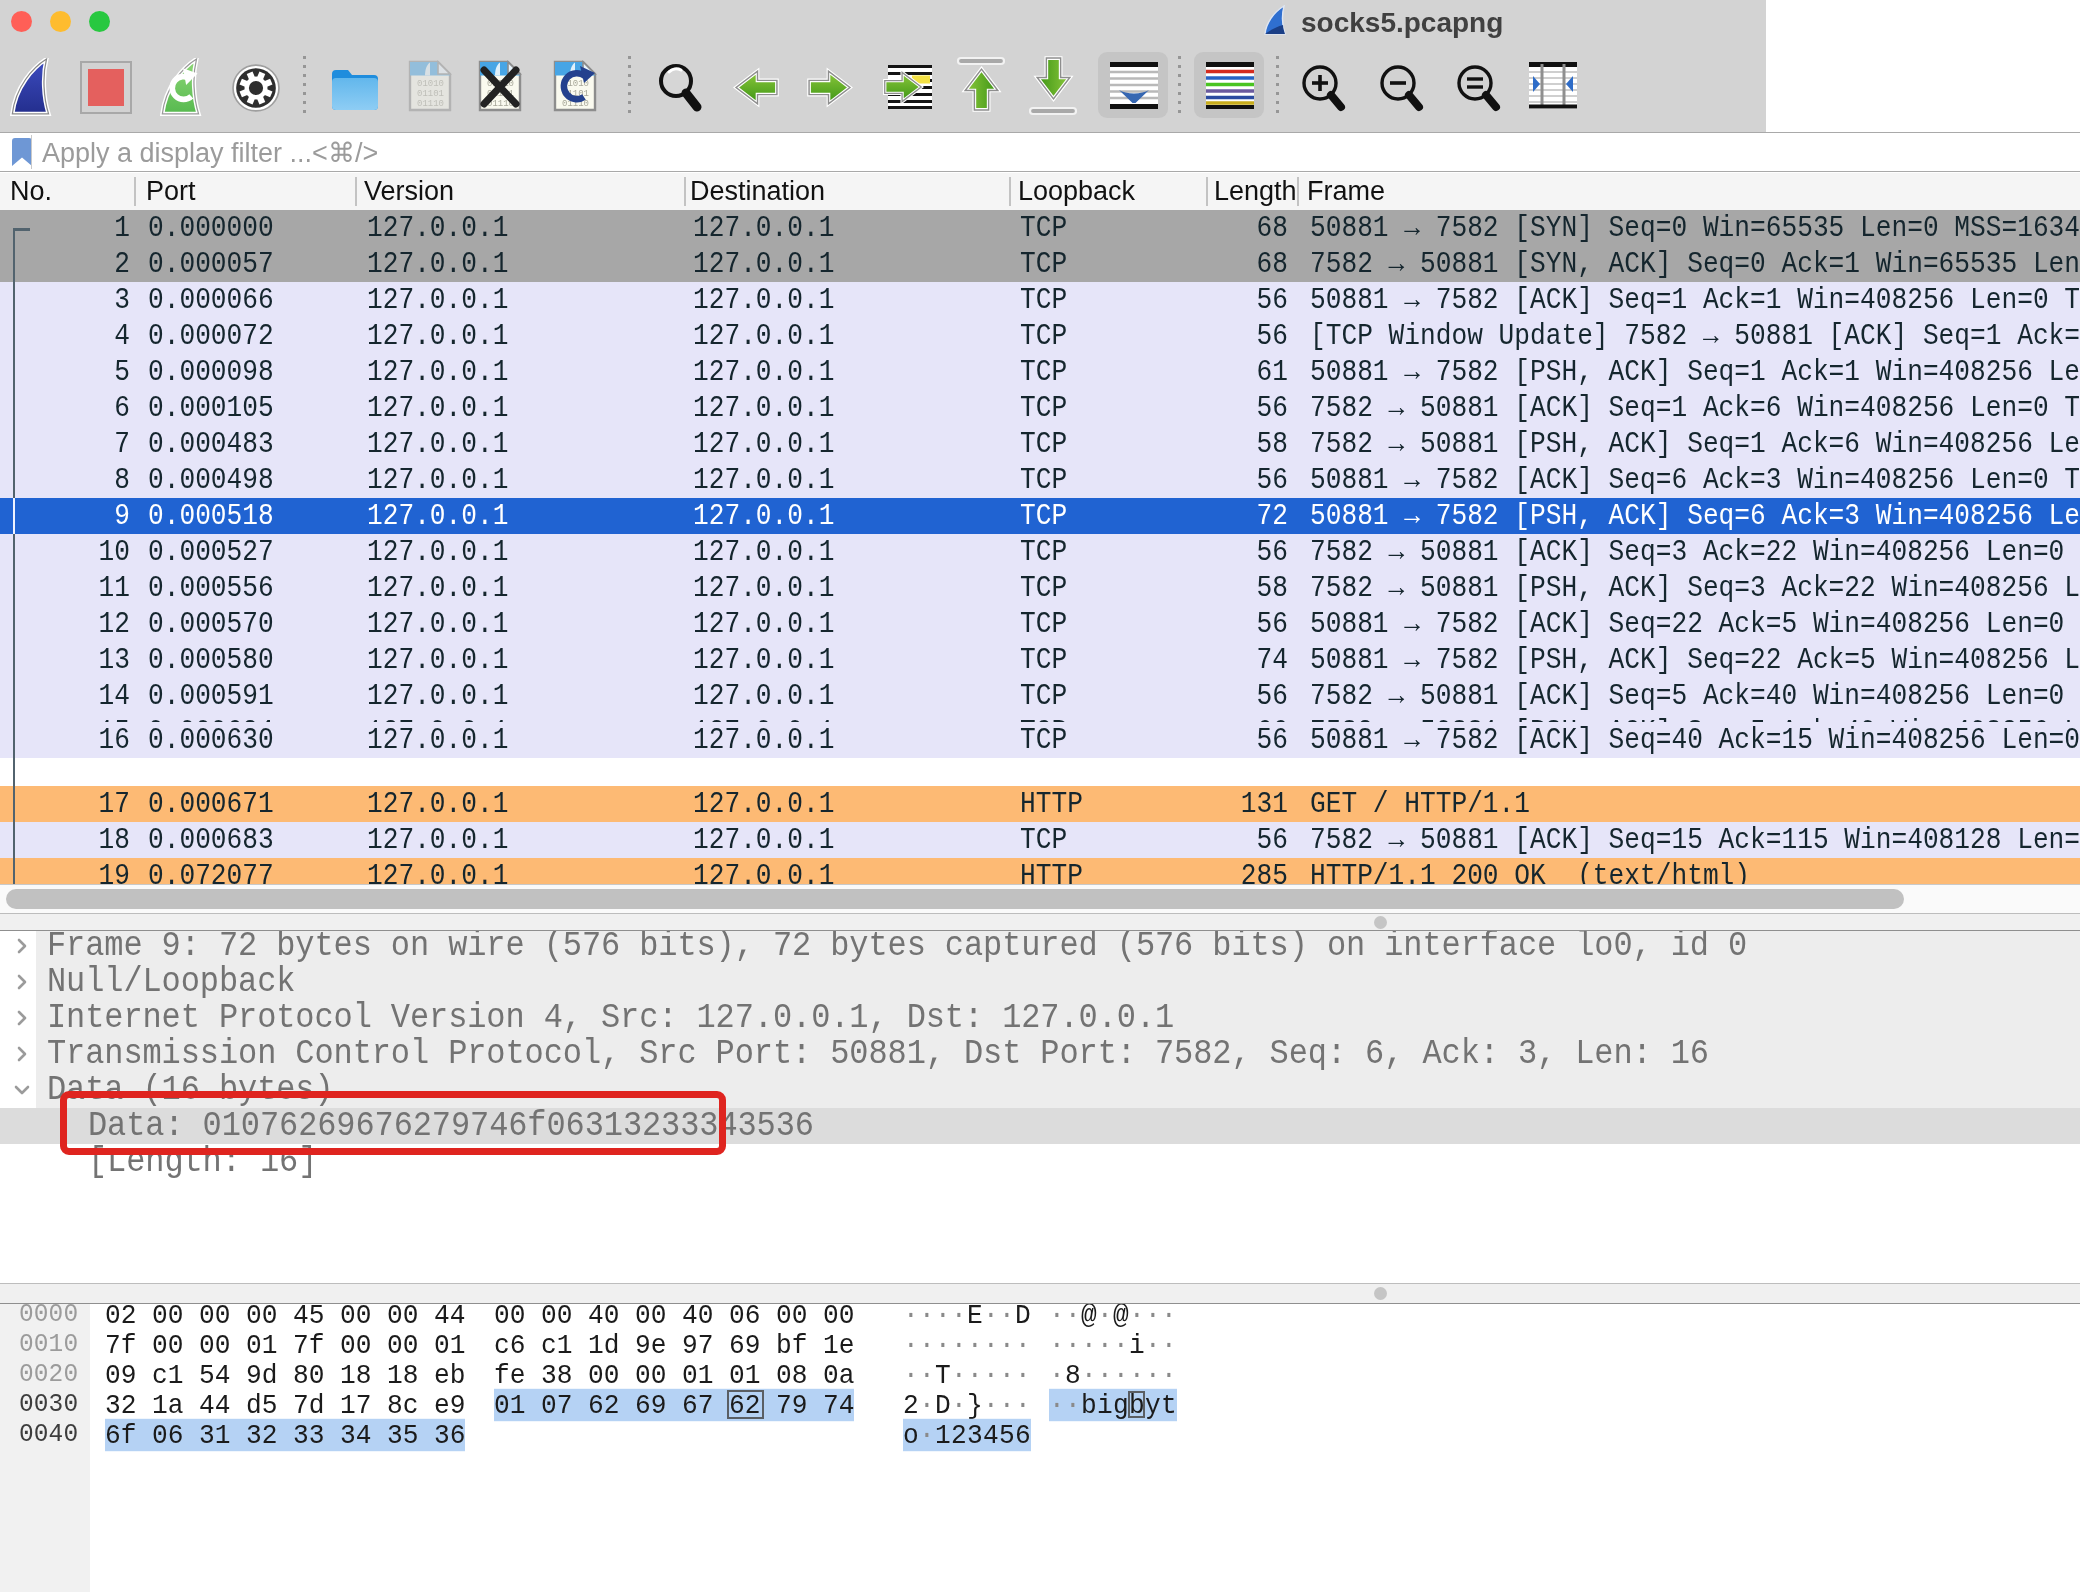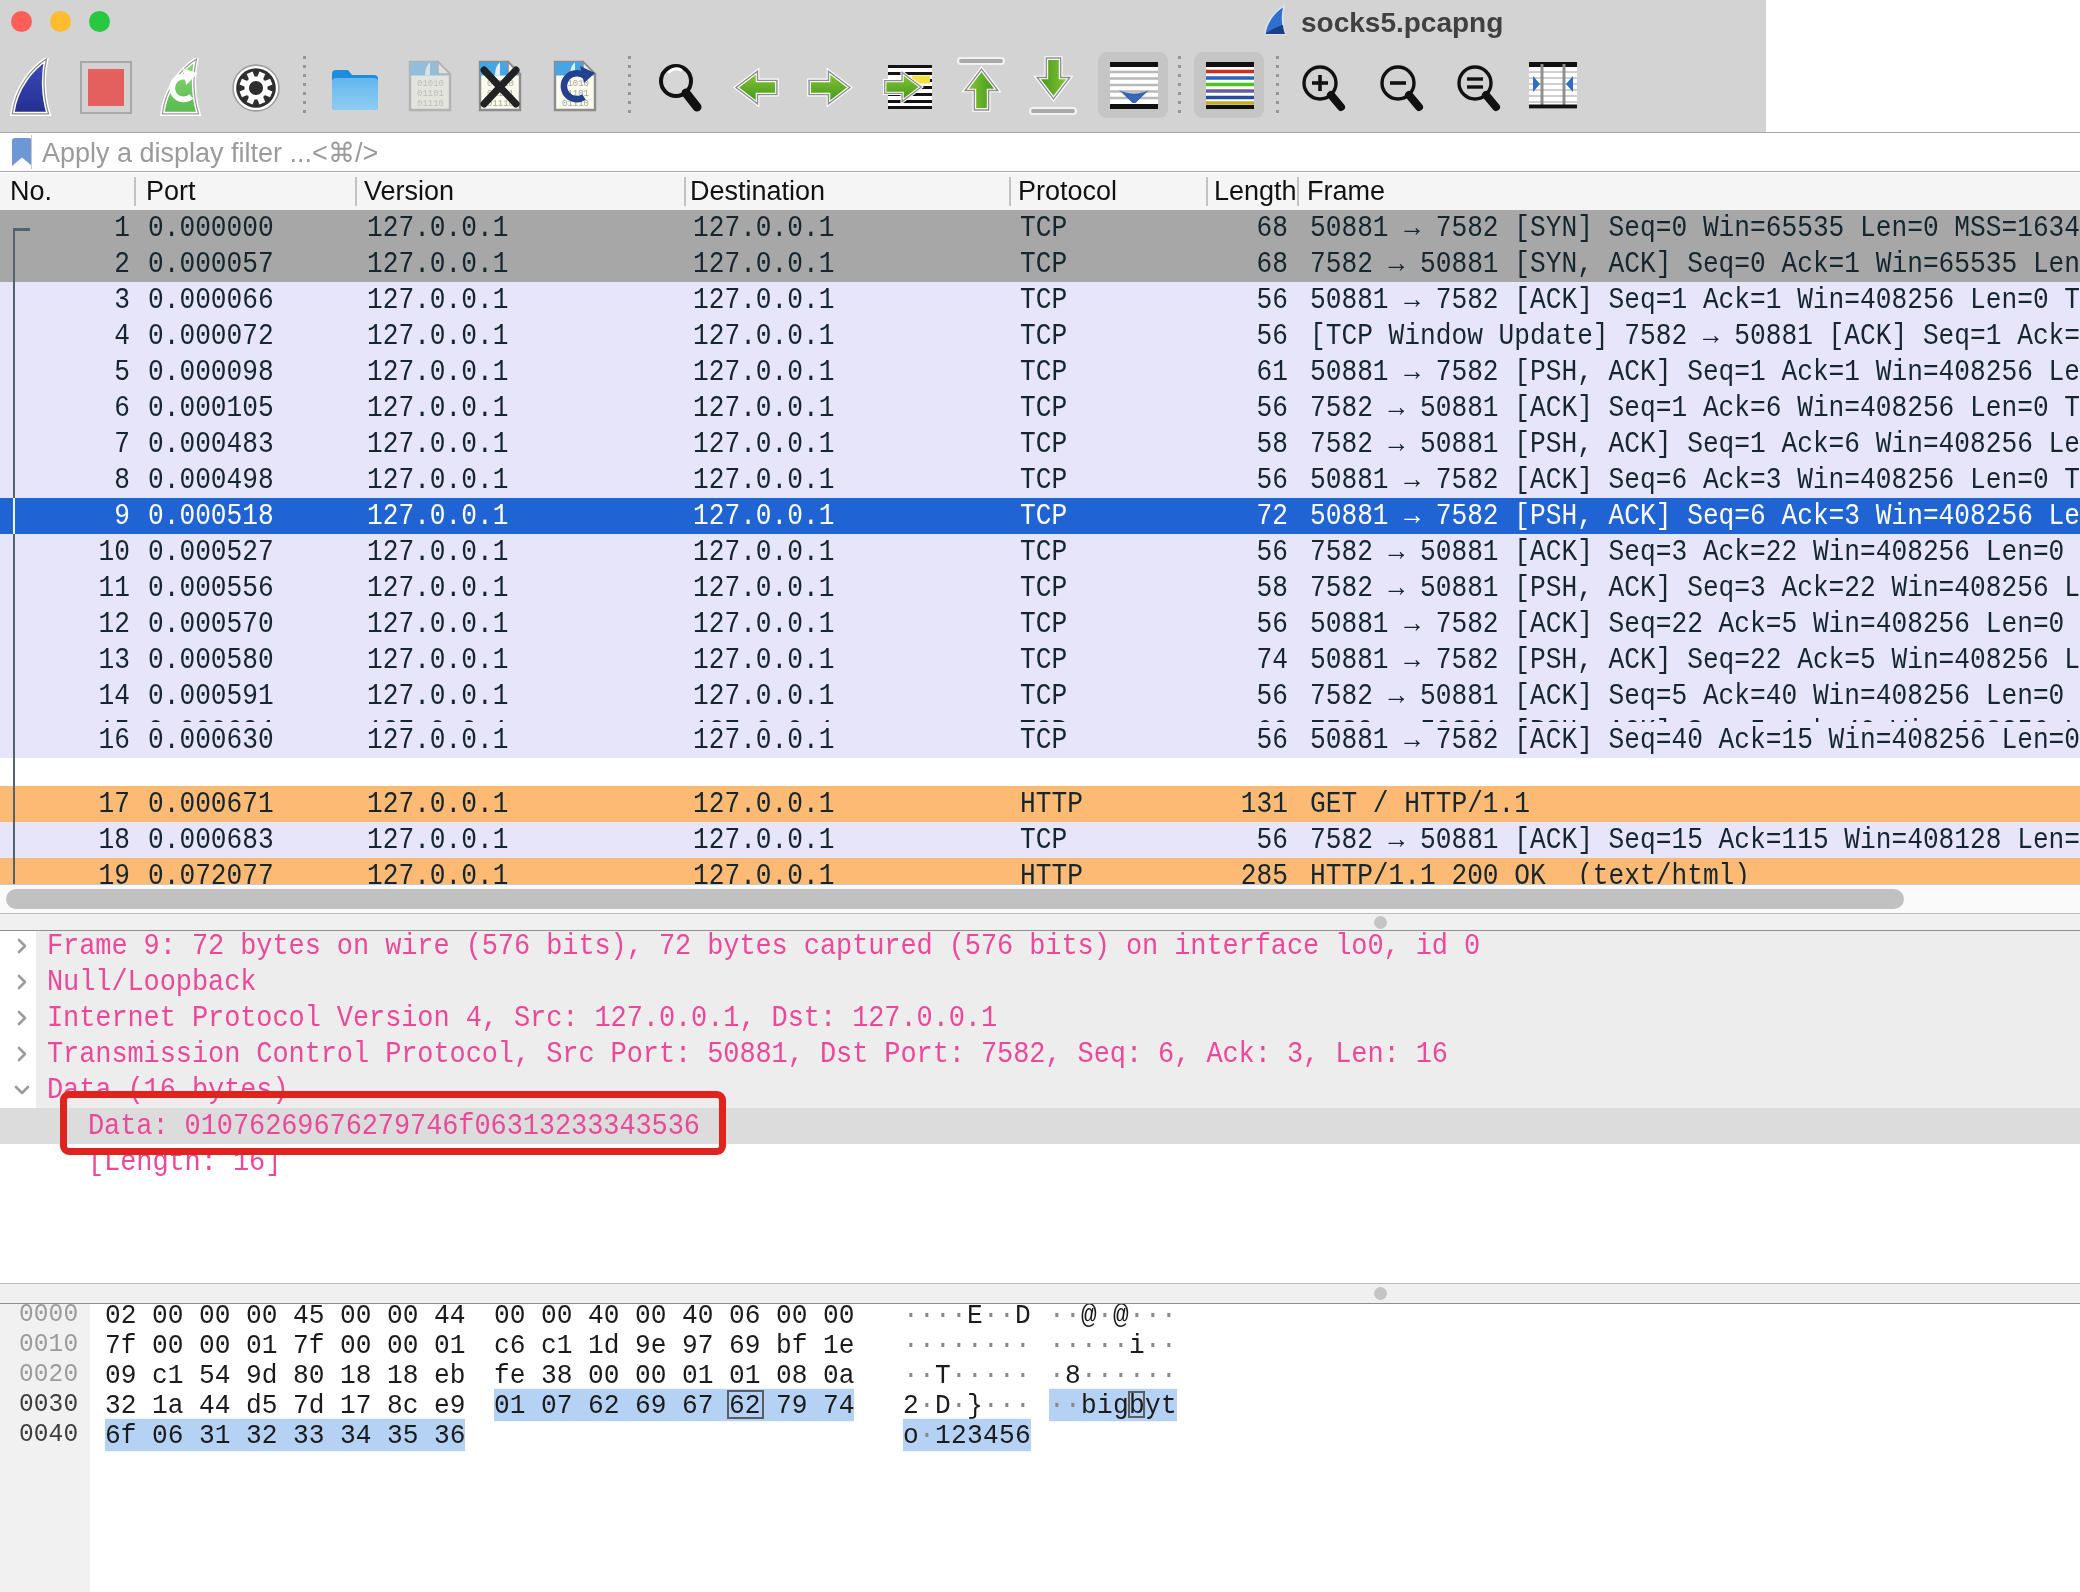--- a/index.html
+++ b/index.html
@@ -34,21 +34,21 @@
 .clen{left:1150px;width:138px;text-align:right}
 .cinfo{left:1310px;width:790px;overflow:hidden}
 #convline{left:12.5px;top:18px;width:2.5px;height:656px;background:#52636e}
 #convtick{left:12.5px;top:18px;width:17px;height:2.5px;background:#52636e}
 #convwhite{left:12.5px;top:288px;width:2.5px;height:36px;background:#eef2ff}
 #hscroll{left:0;top:884px;width:2080px;height:29px;background:#fafafa;border-top:1px solid #c9c9c9}
 #hthumb{position:absolute;left:6px;top:4px;width:1898px;height:20px;background:#c1c1c1;border-radius:10px}
 .split{left:0;width:2080px;background:#f0f0f0;border-top:1px solid #bdbdbd;border-bottom:1px solid #8f8f8f;z-index:5}
 .dot{position:absolute;left:1374px;width:13px;height:13px;border-radius:50%;background:#c5c5c5}
 #details{left:0;top:928px;width:2080px;height:355px;background:#fff;
-  font-family:"Liberation Mono",monospace;font-size:27px;letter-spacing:-0.1px;color:#ec4899}
+  font-family:"Liberation Mono",monospace;font-size:32px;letter-spacing:-0.1px;color:#737373}
 #dgray{position:absolute;left:36px;top:0;width:2044px;height:180px;background:#ededed}
 #dsel{position:absolute;left:0;top:180px;width:2080px;height:36px;background:#dcdcdc}
 .drow{position:absolute;left:0;width:2080px;height:36px;line-height:36px;white-space:pre;transform:scaleY(1.12)}
 #redrect{left:60px;top:1091px;width:666px;height:64px;border:7px solid #df241f;border-radius:9px;z-index:50}
 #hex{left:0;top:1304px;width:2080px;height:288px;background:#fff;
   font-family:"Liberation Mono",monospace;font-size:26.2px;color:#1b1b1b}
 #hexgut{position:absolute;left:0;top:-1px;width:90px;height:290px;background:#f1f1f1}
 .xrow{position:absolute;height:30px;line-height:30px;white-space:pre;transform:scaleY(1.08)}
 .xoff{left:19px;font-size:24.5px;color:#9b9b9b;letter-spacing:0.1px}
 .xoffd{color:#3d3d3d}
@@ -280,21 +280,21 @@
 <path d="M2,3 a3,3 0 0 1 3,-3 L19,0 a3,3 0 0 1 3,3 L22,28 L12,19.5 L2,28 Z" fill="#6e97d5"></path>
 </svg>
 <div class="abs" style="left:31px;top:2px;width:1px;height:34px;background:#c9c9c9"></div>
 <div id="fph">Apply a display filter ...&lt;⌘/&gt;</div>
 </div>
 <div id="hdr" class="abs">
     <span style="left:10px">No.</span>
     <span style="left:146px">Port</span>
     <span style="left:364px">Version</span>
     <span style="left:690px">Destination</span>
-    <span style="left:1018px">Protocol</span>
+    <span style="left:1018px">Loopback</span>
     <span style="left:1214px">Length</span>
     <span style="left:1307px">Frame</span>
     <div class="hsep" style="left:134px"></div>
     <div class="hsep" style="left:355px"></div>
     <div class="hsep" style="left:684px"></div>
     <div class="hsep" style="left:1009px"></div>
     <div class="hsep" style="left:1206px"></div>
     <div class="hsep" style="left:1297px"></div>
   </div>
 <div id="list" class="abs">

